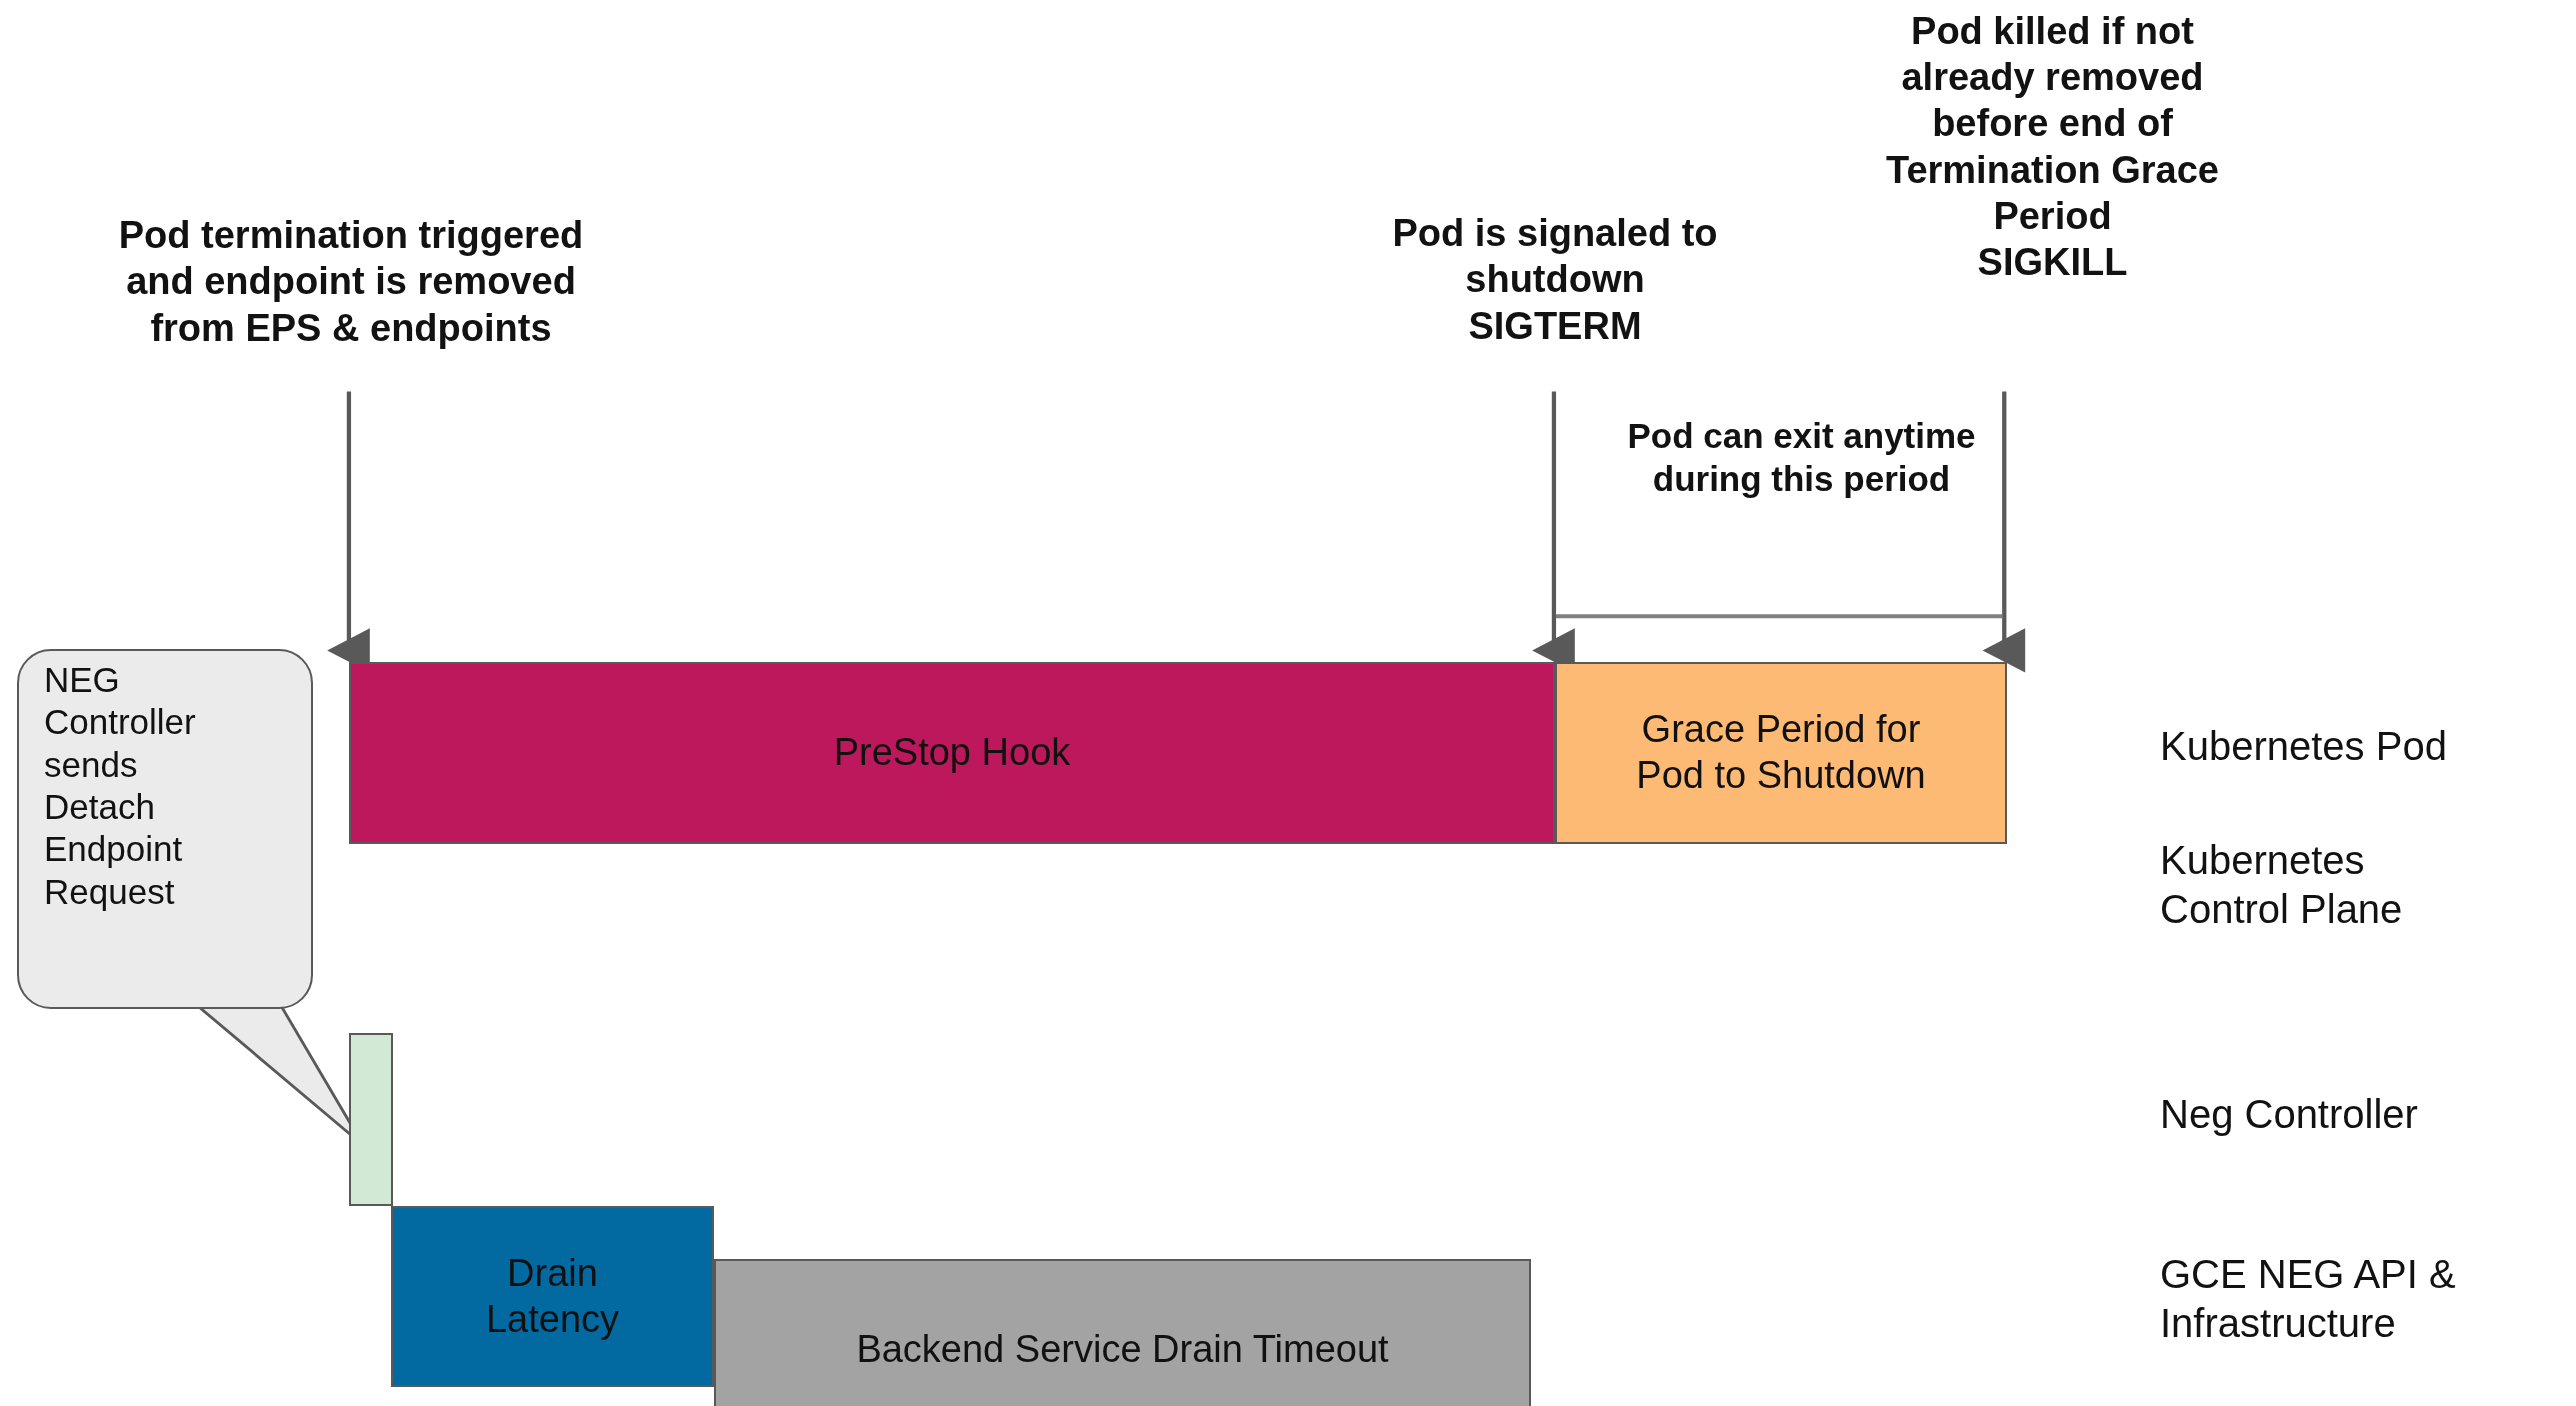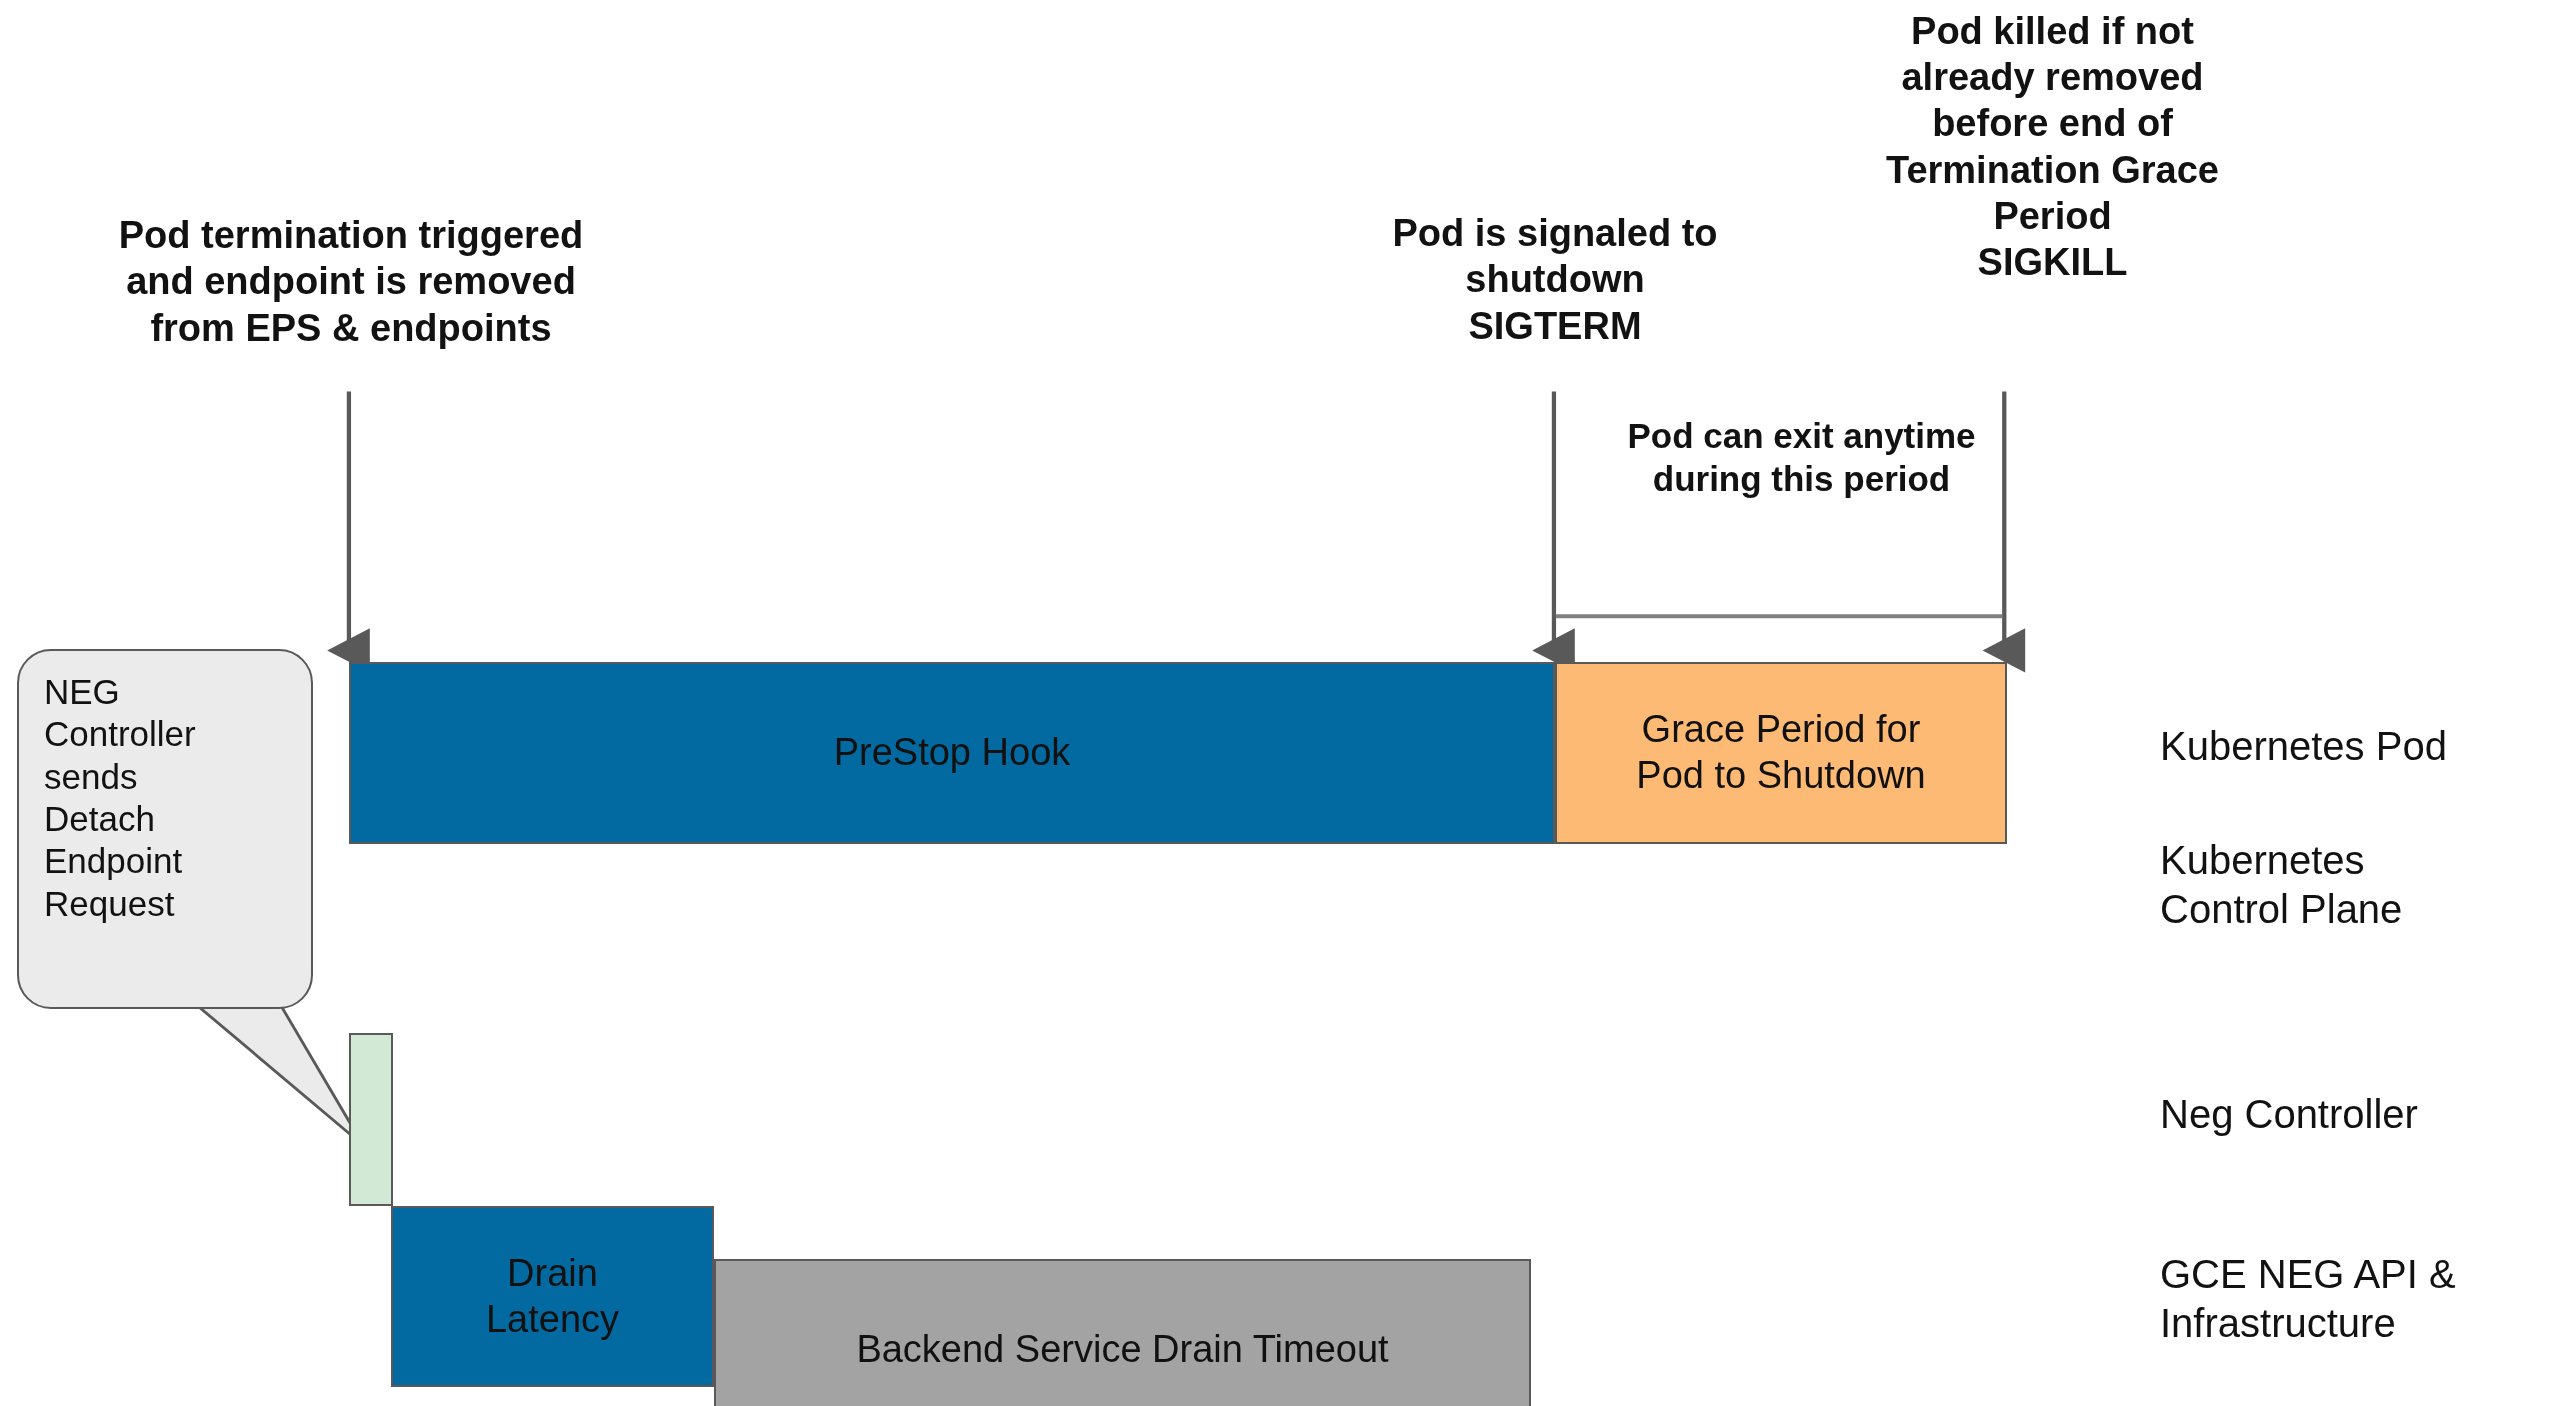--- a/index.html
+++ b/index.html
@@ -34,21 +34,21 @@
     border:2.8px solid #595959;
     display:flex;align-items:center;justify-content:center;
     text-align:center;
     font-size:38px;
     line-height:1.2;
     color:#111111;
     white-space:pre-line;
   }
   #bar-prestop{
     left:349px; top:662px; width:1206px; height:182px;
-    background:#0369a1;
+    background:#be185d;
   }
   #bar-grace{
     left:1555px; top:662px; width:452px; height:182px;
     background:#fdba74;
     border-left:2.8px solid #595959;
   }
   #bar-tgp{
     left:349px; top:844px; width:1658px; height:190px;
     background:#d2e2fa;
   }
@@ -81,21 +81,21 @@
   #lane-gce   {left:2160px; top:1250px;}
 
   
   #callout{
     position:absolute;
     left:17px; top:649px; width:296px; height:360px;
     background:#ebebeb;
     border:2.8px solid #595959;
     border-radius:34px;
     box-sizing:border-box;
-    padding:20px 25px;
+    padding:8px 25px;
     font-size:35px;
     line-height:1.21;
     color:#121212;
     white-space:pre-line;
     z-index:3;
   }
 </style>
 </head>
 <body>
 

